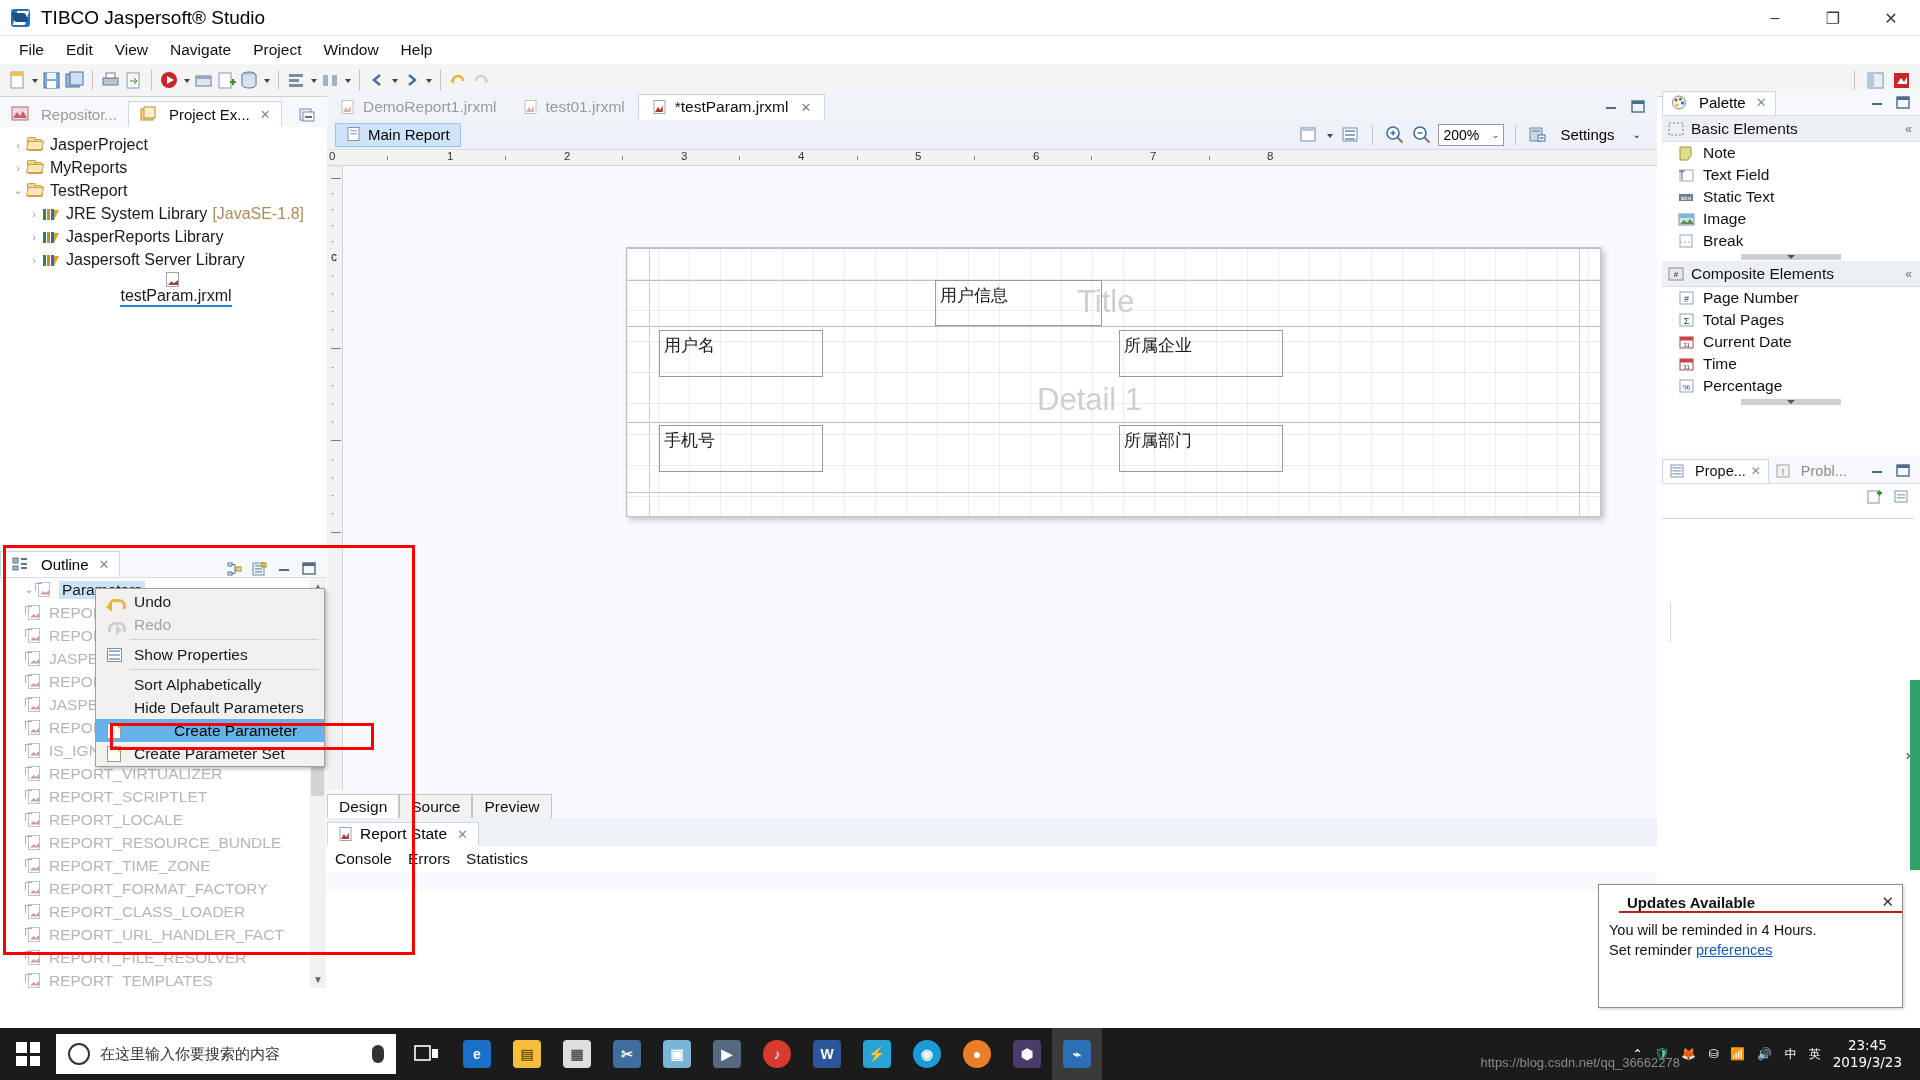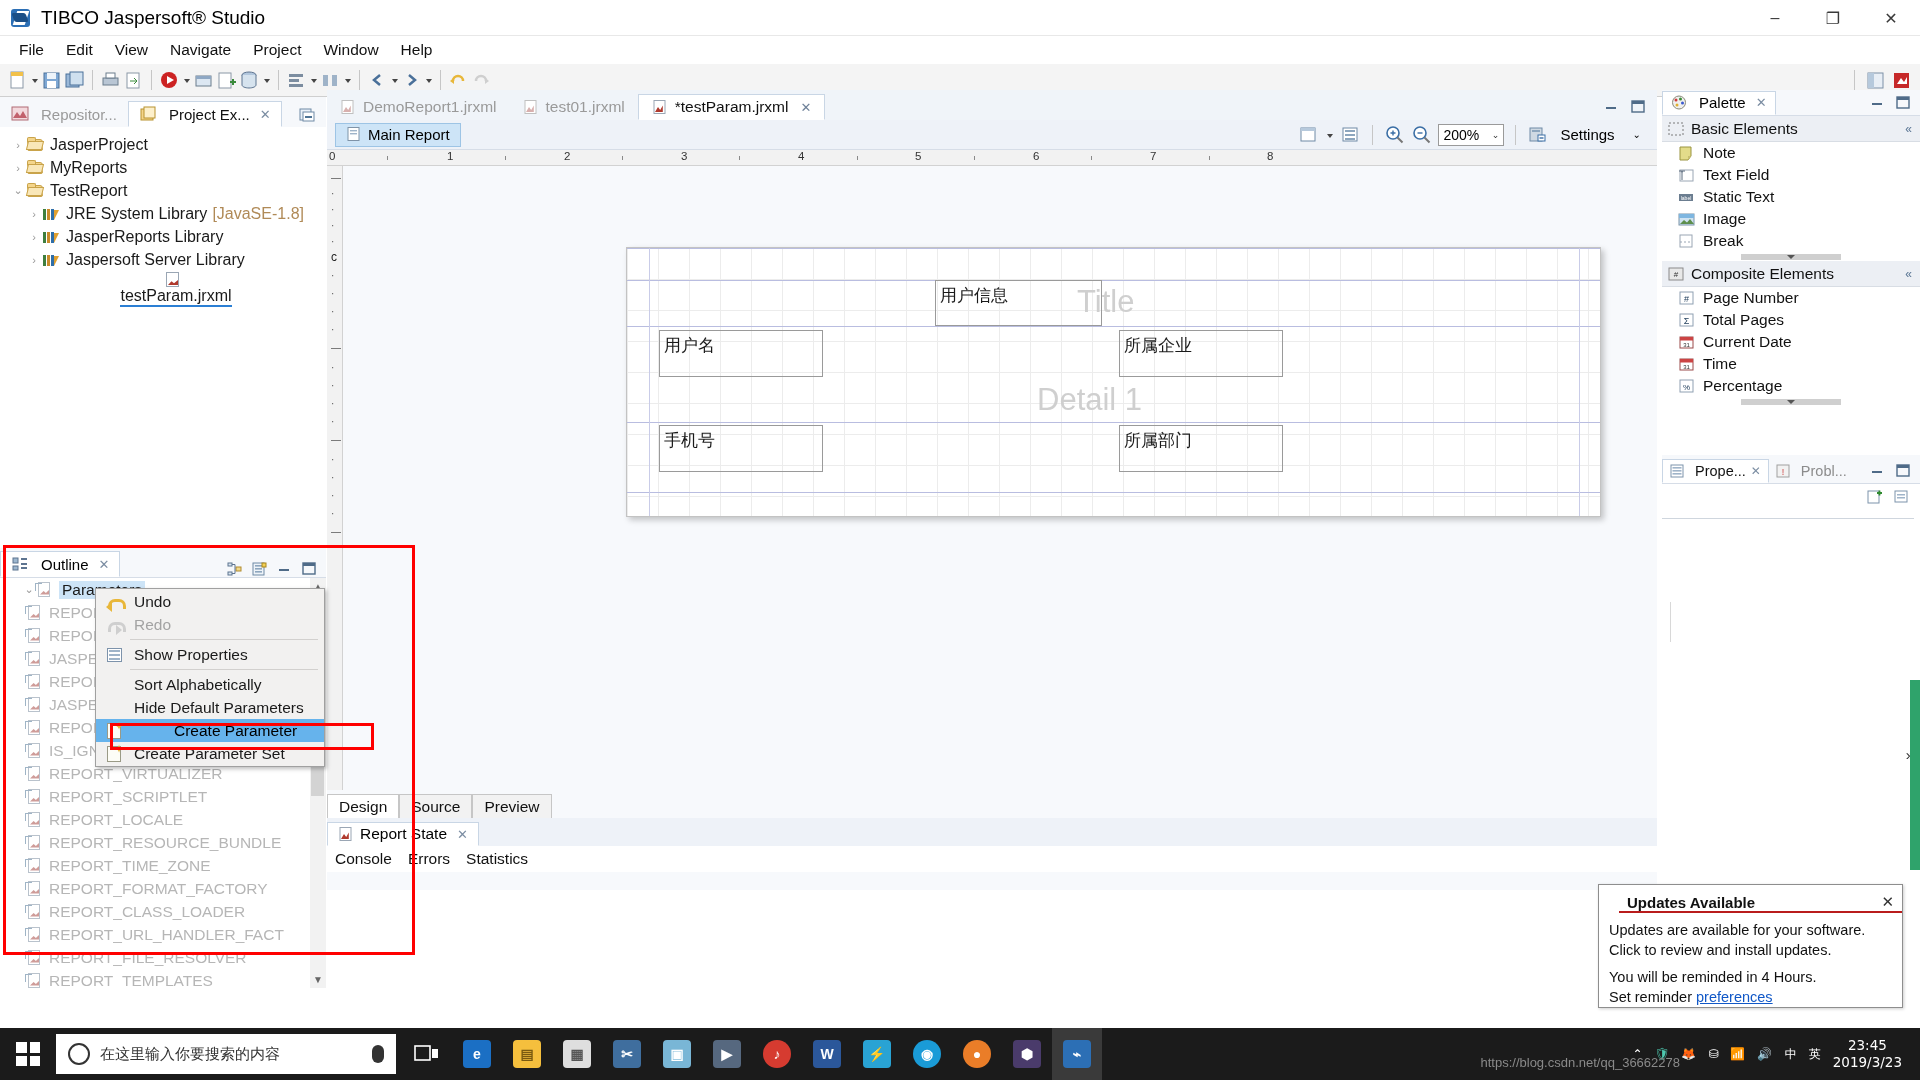--- a/index.html
+++ b/index.html
@@ -1148,24 +1148,20 @@
       <div style="position:absolute; left:8px; top:118px; width:1px; height:40px; background:#d8d8d8;"></div>
     </div>
   </div>
 
   <div class="updates">
     <div class="upd-head">
       <span class="upd-title">Updates Available</span>
       <span class="upd-x">✕</span>
     </div>
     <div class="upd-body">
-      <p>
-        <span>Updates are available for your software.</span><br>
-        <span>Click to review and install updates.</span>
-      </p>
       <p style="margin-bottom:0;">
         <span>You will be reminded in 4 Hours.</span><br>
         <span>Set reminder </span><a class="upd-link">preferences</a>
       </p>
     </div>
   </div>
 
   <div class="vscroll-right"></div>
 
   <div class="taskbar">

